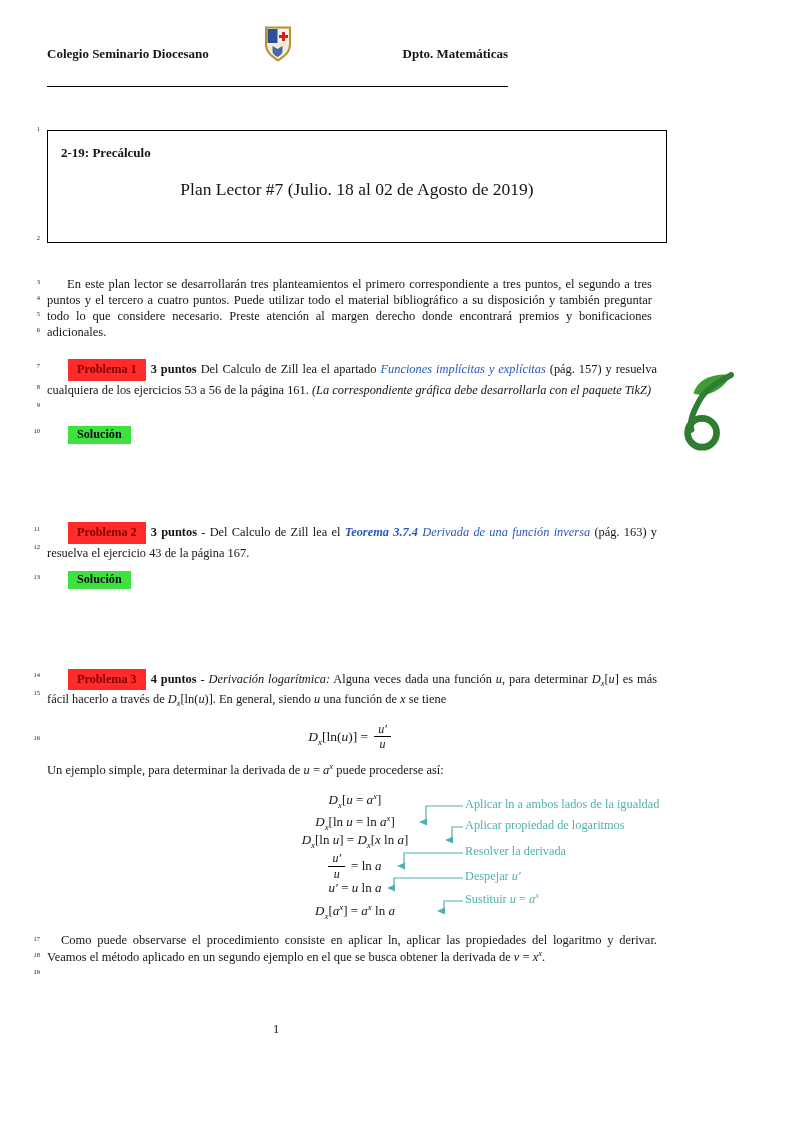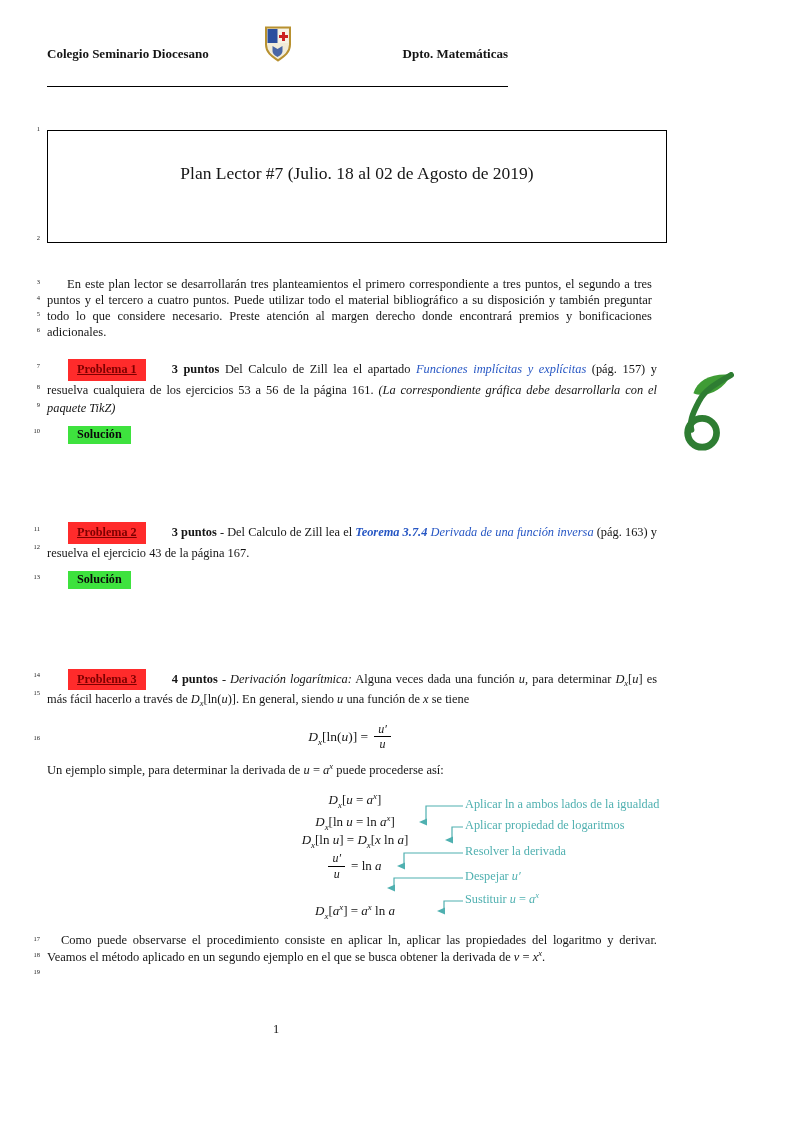--- a/index.html
+++ b/index.html
@@ -27,21 +27,21 @@
   .para { position:absolute; text-align:justify; font-size:12.5px; }
   #intro { left:47px; top:276px; width:605px; line-height:16px; text-indent:20px; }
   .problem { position:absolute; left:47px; width:610px; font-size:12.4px; line-height:18.5px;
              text-align:justify; text-indent:21px; }
   #p1 { top:359px; }
   #p2 { top:522px; }
   #p3 { top:669px; line-height:18px; }
   #closing { left:47px; top:932px; width:610px; line-height:17px; text-indent:14px; text-align:justify; font-size:12.5px; }
 
   .badge { display:inline-block; padding:1px 9px 2px 9px; font-weight:bold; font-size:12.2px; text-indent:0; }
-  .problem-badge { background:var(--problem-badge-bg,#ff2b2b); color:var(--problem-badge-text,#7d0000); margin-right:26px;text-decoration:underline; }
+  .problem-badge { background:var(--problem-badge-bg,#ff2b2b); color:var(--problem-badge-text,#7d0000); margin-right:5px; }
   .sol { position:absolute; left:68px; }
   #sol1 { top:424px; }
   #sol2 { top:569px; }
   .sol-badge { background:var(--solution-badge-bg,#3ee23e); color:#0a0a0a; }
 
   b { font-weight:bold; }
   i { font-style:italic; }
   a.link { color:var(--link-blue,#2757c4); text-decoration:none; cursor:pointer;font-style:italic; }
   a.link.bold { font-weight:bold; }
 
@@ -101,20 +101,21 @@
   <span class="ln" style="top:543px">12</span>
   <span class="ln" style="top:573px">13</span>
   <span class="ln" style="top:671px">14</span>
   <span class="ln" style="top:689px">15</span>
   <span class="ln" style="top:734px">16</span>
   <span class="ln" style="top:935px">17</span>
   <span class="ln" style="top:951px">18</span>
   <span class="ln" style="top:968px">19</span>
 
   <div class="titlebox">
+    <div class="course">2-19: Precálculo</div>
     <div class="doc-title">Plan Lector #7 (Julio. 18 al 02 de Agosto de 2019)</div>
   </div>
 
   <p class="para" id="intro">En este plan lector se desarrollarán tres planteamientos el primero correspondiente a tres puntos, el segundo a tres puntos y el tercero a cuatro puntos. Puede utilizar todo el material bibliográfico a su disposición y también preguntar todo lo que considere necesario. Preste atención al margen derecho donde encontrará premios y bonificaciones adicionales.</p>
 
   <p class="problem" id="p1"><span class="badge problem-badge">Problema 1</span><b>3 puntos</b><span> Del Calculo de Zill lea el apartado </span><a class="link">Funciones implícitas y explícitas</a><span> (pág. 157) y resuelva cualquiera de los ejercicios 53 a 56 de la página 161. </span><i>(La correspondiente gráfica debe desarrollarla con el paquete TikZ)</i></p>
 
   <div class="sol" id="sol1"><span class="badge sol-badge">Solución</span></div>
 
   <span class="leaf">
@@ -162,20 +163,21 @@
     <div class="row" style="top:0px"><span class="math">D<sub>x</sub><span class="up">[</span>u <span class="up">=</span> a<sup>x</sup><span class="up">]</span></span></div>
     <div class="row" style="top:22px"><span class="math">D<sub>x</sub><span class="up">[</span><span class="up">ln</span> u <span class="up">=</span> <span class="up">ln</span> a<sup>x</sup><span class="up">]</span></span></div>
     <div class="row" style="top:40px"><span class="math">D<sub>x</sub><span class="up">[</span><span class="up">ln</span> u<span class="up">]</span> <span class="up">=</span> D<sub>x</sub><span class="up">[</span>x <span class="up">ln</span> a<span class="up">]</span></span></div>
     <div class="row row4" style="top:62px">
       <span class="frac">
           <span class="fnum math">u′</span>
           <span class="math">u</span>
         </span>
       <span class="math"><span class="up">=</span> <span class="up">ln</span> a</span>
     </div>
+    <div class="row" style="top:88px"><span class="math">u′ <span class="up">=</span> u <span class="up">ln</span> a</span></div>
     <div class="row" style="top:111px"><span class="math">D<sub>x</sub><span class="up">[</span>a<sup>x</sup><span class="up">]</span> <span class="up">=</span> a<sup>x</sup> <span class="up">ln</span> a</span></div>
 
     <div class="ann" style="top:7px"><span>Aplicar ln a ambos lados de la igualdad</span><span class="math"></span></div>
     <div class="ann" style="top:28px"><span>Aplicar propiedad de logaritmos</span><span class="math"></span></div>
     <div class="ann" style="top:54px"><span>Resolver la derivada</span><span class="math"></span></div>
     <div class="ann" style="top:79px"><span>Despejar </span><span class="math">u′</span></div>
     <div class="ann" style="top:102px"><span>Sustituir </span><span class="math">u <span class="up">=</span> a<sup>x</sup></span></div>
   </div>
 
   <p class="para" id="closing"><span>Como puede observarse el procedimiento consiste en aplicar ln, aplicar las propiedades del logaritmo y derivar. Veamos el método aplicado en un segundo ejemplo en el que se busca obtener la derivada de </span><span class="math">v <span class="up">=</span> x<sup>x</sup></span><span>.</span></p>

